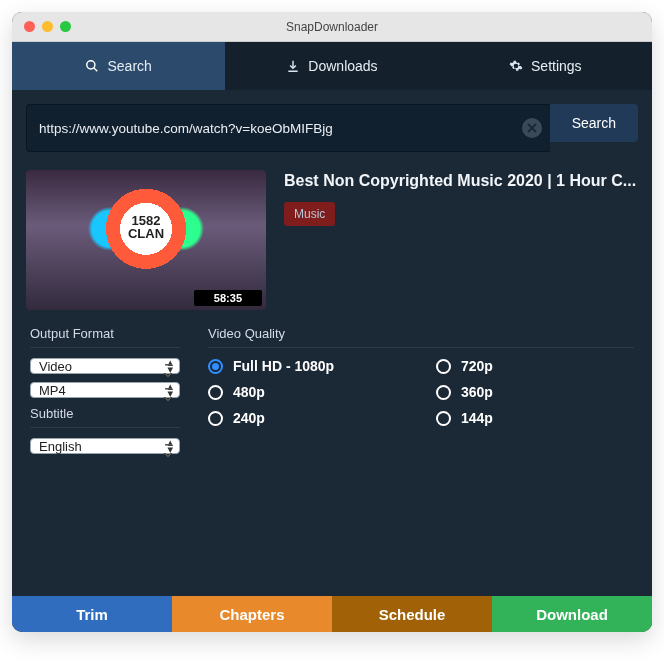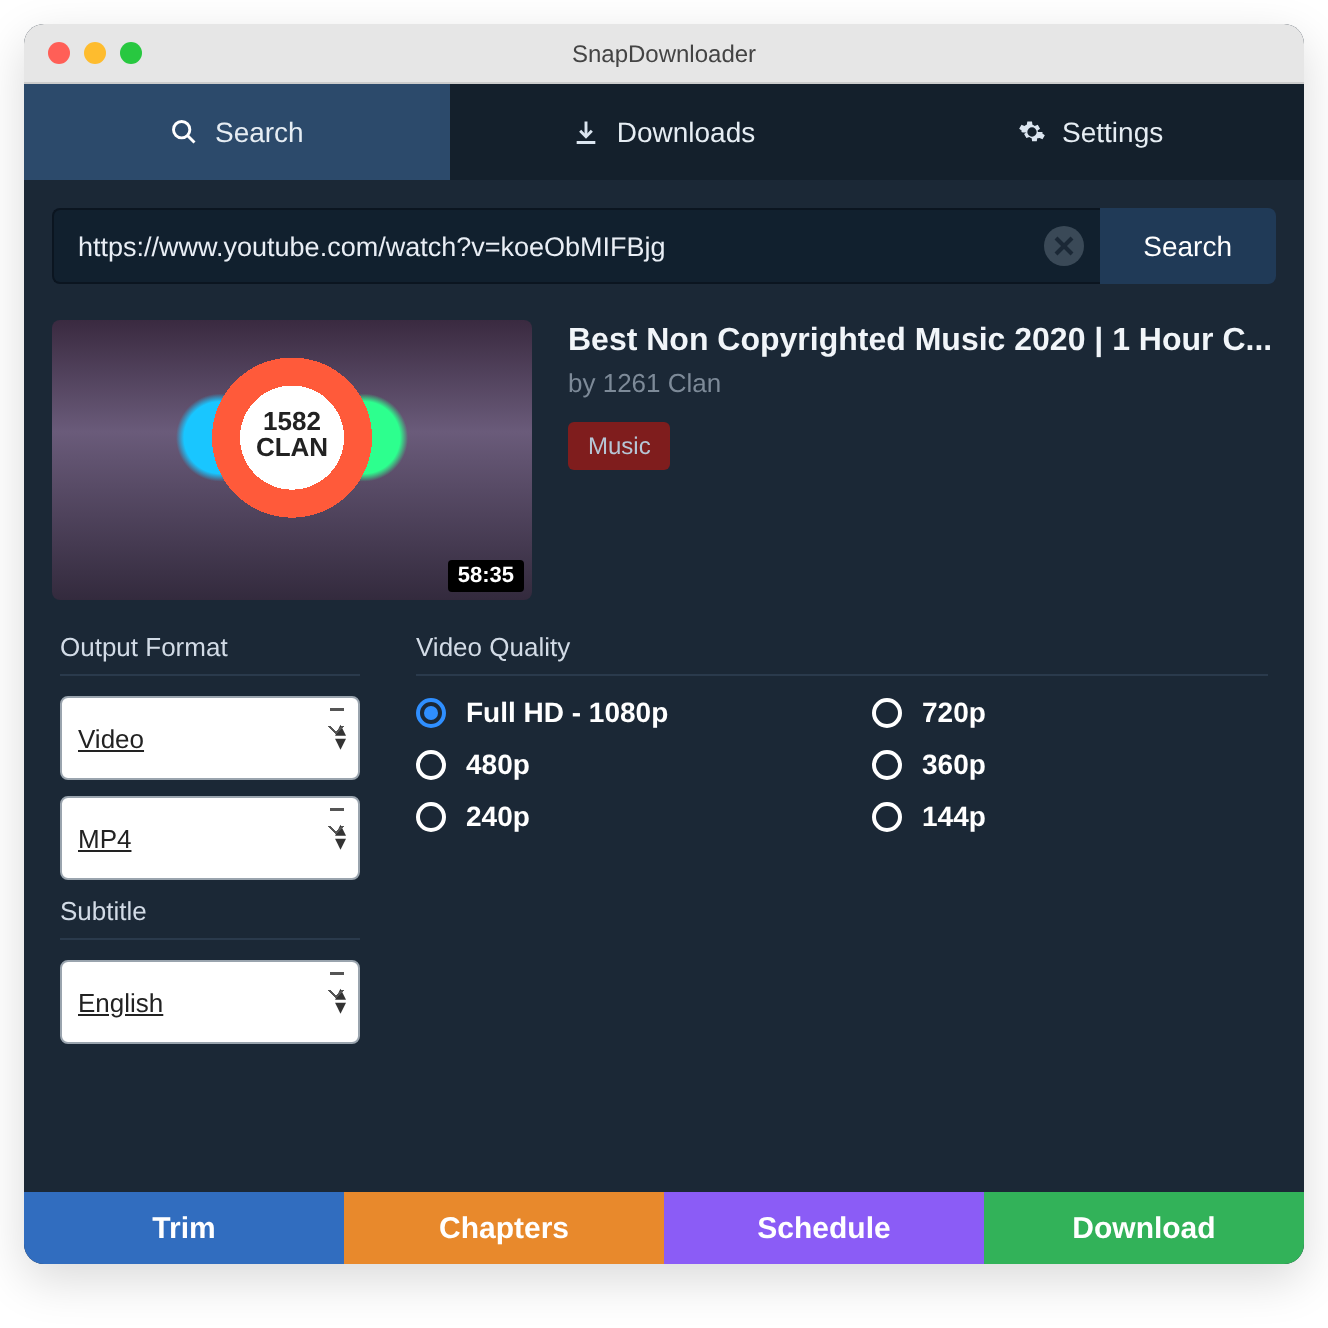--- a/index.html
+++ b/index.html
@@ -64,21 +64,21 @@
   .searchbar {
     display: flex;
     margin: 14px 14px 0;
   }
   .url-wrap {
     flex: 1;
     position: relative;
   }
   .url-input {
     width: 100%;
-    height: 38px;
+    height: 48px;
     background: #11202e;
     border: 1px solid #0b1520;
     border-right: none;
     color: #e9eef5;
     padding: 0 40px 0 12px;
     font-size: 13.5px;
     border-radius: 4px 0 0 4px;
     outline: none;
   }
   .clear-btn {
@@ -127,21 +127,21 @@
     font-weight:800; font-size:13px; color:#222; line-height:1;
     font-family: Arial, sans-serif;
   }
   .duration {
     position: absolute;
     right: 4px; bottom: 4px;
     background: #000;
     color: #fff;
     font-size: 11px;
     font-weight: 700;
-    padding: 2px 5px;
+    padding: 2px 20px;
     border-radius: 2px;
   }
   .meta { flex: 1; color: #fff; padding-top: 2px; min-width:0;}
   .video-title {
     font-size: 16px;
     font-weight: 700;
     color: #f1f5f9;
     white-space: nowrap;
     overflow: hidden;
     text-overflow: ellipsis;
@@ -169,30 +169,30 @@
   .col-right { flex: 1; }
   .section-label {
     color: #d2dbe6;
     font-size: 13px;
     font-weight: 500;
     margin-bottom: 6px;
   }
   .hr { height:1px; background:#2a3a4c; margin: 3px 0 10px; }
   .select {
     width: 100%;
-    height: 42px;
+    height: 16px;
     background: #fff;
     border: 1px solid #9aa4ae;
     border-radius: 4px;
     padding: 0 20px 0 8px;
     font-size: 13px;
     color: #222;
     margin-bottom: 8px;
     position: relative;
-    display:flex; align-items:center;text-decoration:underline;
+    display:flex; align-items:center;
   }
   .select::after{
     content:"";
     position:absolute; right:6px; top:5px; width:10px; height:14px;
     background:
       linear-gradient(#555,#555) top/7px 1.5px no-repeat,
       linear-gradient(45deg, transparent 4px, #555 4px 5px, transparent 5px) 0 9px/5px 5px no-repeat,
       linear-gradient(-45deg, transparent 4px, #555 4px 5px, transparent 5px) 5px 9px/5px 5px no-repeat;
   }
   .select .updown{
@@ -223,21 +223,21 @@
   .actions {
     display:flex;
     height:36px;
   }
   .act-btn{
     flex:1; border:none; color:#fff; font-size:15px; font-weight:700;
     cursor:pointer;
   }
   .act-trim{ background:#316dbf; }
   .act-chapters{ background:#e8892c; }
-  .act-schedule{ background:#8b5cf6; }
+  .act-schedule{ background:#a16207; }
   .act-download{ background:#32b259; }
   svg{display:block}
 </style>
 </head>
 <body>
 
 <div class="window">
 
   <div class="titlebar">
     <div class="traffic">
@@ -288,23 +288,20 @@
   <div class="result">
     <div class="thumb">
       <div class="logo-txt">
         <div>1582</div>
         <div>CLAN</div>
       </div>
       <div class="duration">58:35</div>
     </div>
     <div class="meta">
       <div class="video-title">Best Non Copyrighted Music 2020 | 1 Hour C...</div>
-      <div class="author">
-        <span>by </span><span>1261 Clan</span>
-      </div>
       <span class="tag">Music</span>
     </div>
   </div>
 
   <div class="options">
     <div class="col-left">
       <div class="section-label">Output Format</div>
       <div class="hr"></div>
       <div class="select">
         <span>Video</span>

